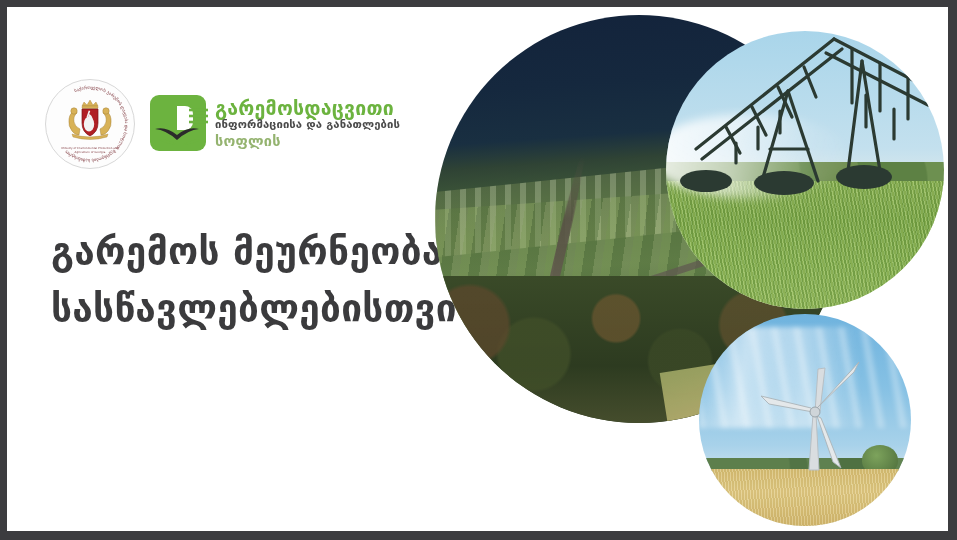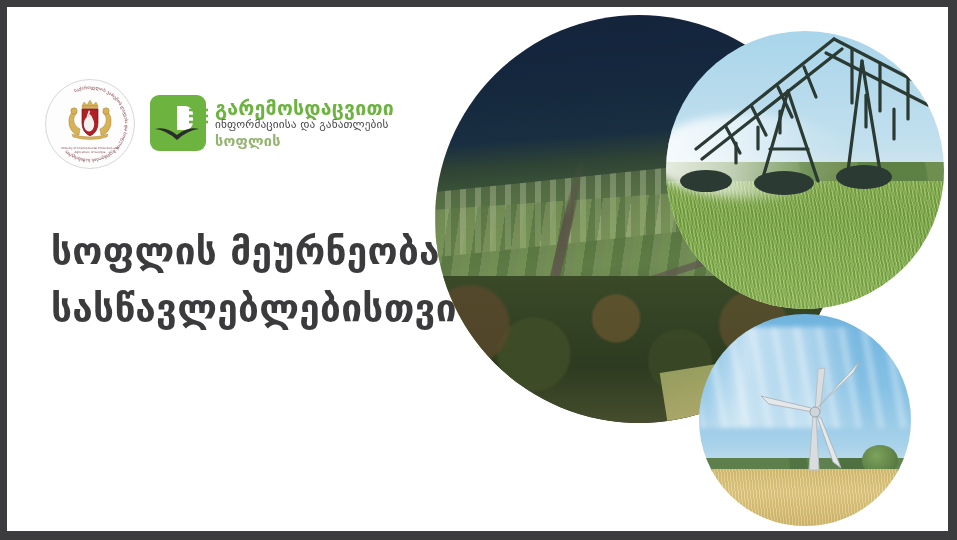--- a/index.html
+++ b/index.html
@@ -92,21 +92,21 @@
   }
   .eiec-l1 {
     font-size: 19.5px;
     font-weight: bold;
     color: #6cb33f;
     letter-spacing: 0.2px;
     white-space: nowrap;
   }
   .eiec-l2 {
     font-size: 11.3px;
-    font-weight: normal;
+    font-weight: bold;
     color: #4a4a4a;
     margin-top: 0;
     letter-spacing: 0.1px;
     white-space: nowrap;
   }
   .eiec-l3 {
     font-size: 14.5px;
     font-weight: bold;
     color: #94b36f;
     margin-top: 4px;
@@ -505,18 +505,18 @@
         <div class="eiec-text">
           <div class="eiec-l1">გარემოსდაცვითი</div>
           <div class="eiec-l2">ინფორმაციისა და განათლების</div>
           <div class="eiec-l3">სოფლის</div>
         </div>
       </div>
 
     </div>
 
     <div class="headline">
-      <div class="headline-line">სოფლის მეურნეობა</div>
+      <div class="headline-line">გარემოს მეურნეობა</div>
       <div class="headline-line">სასწავლებლებისთვის</div>
     </div>
 
   </div>
 </div>
 
 </body></html>

